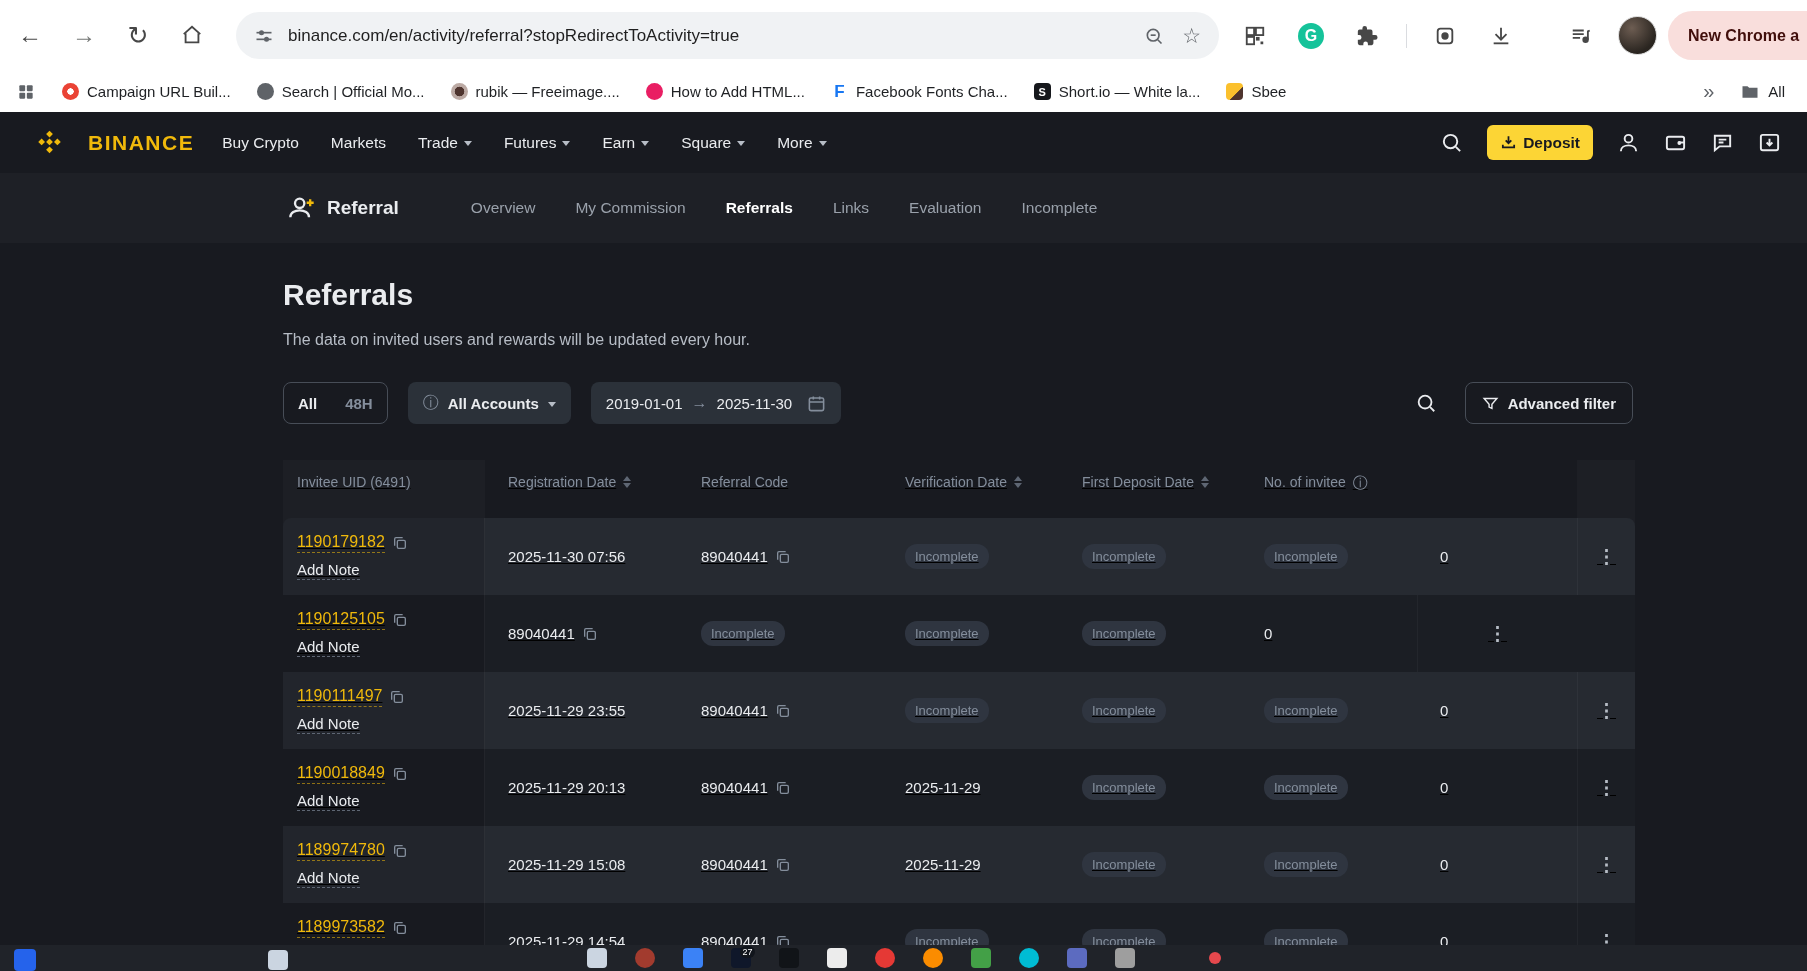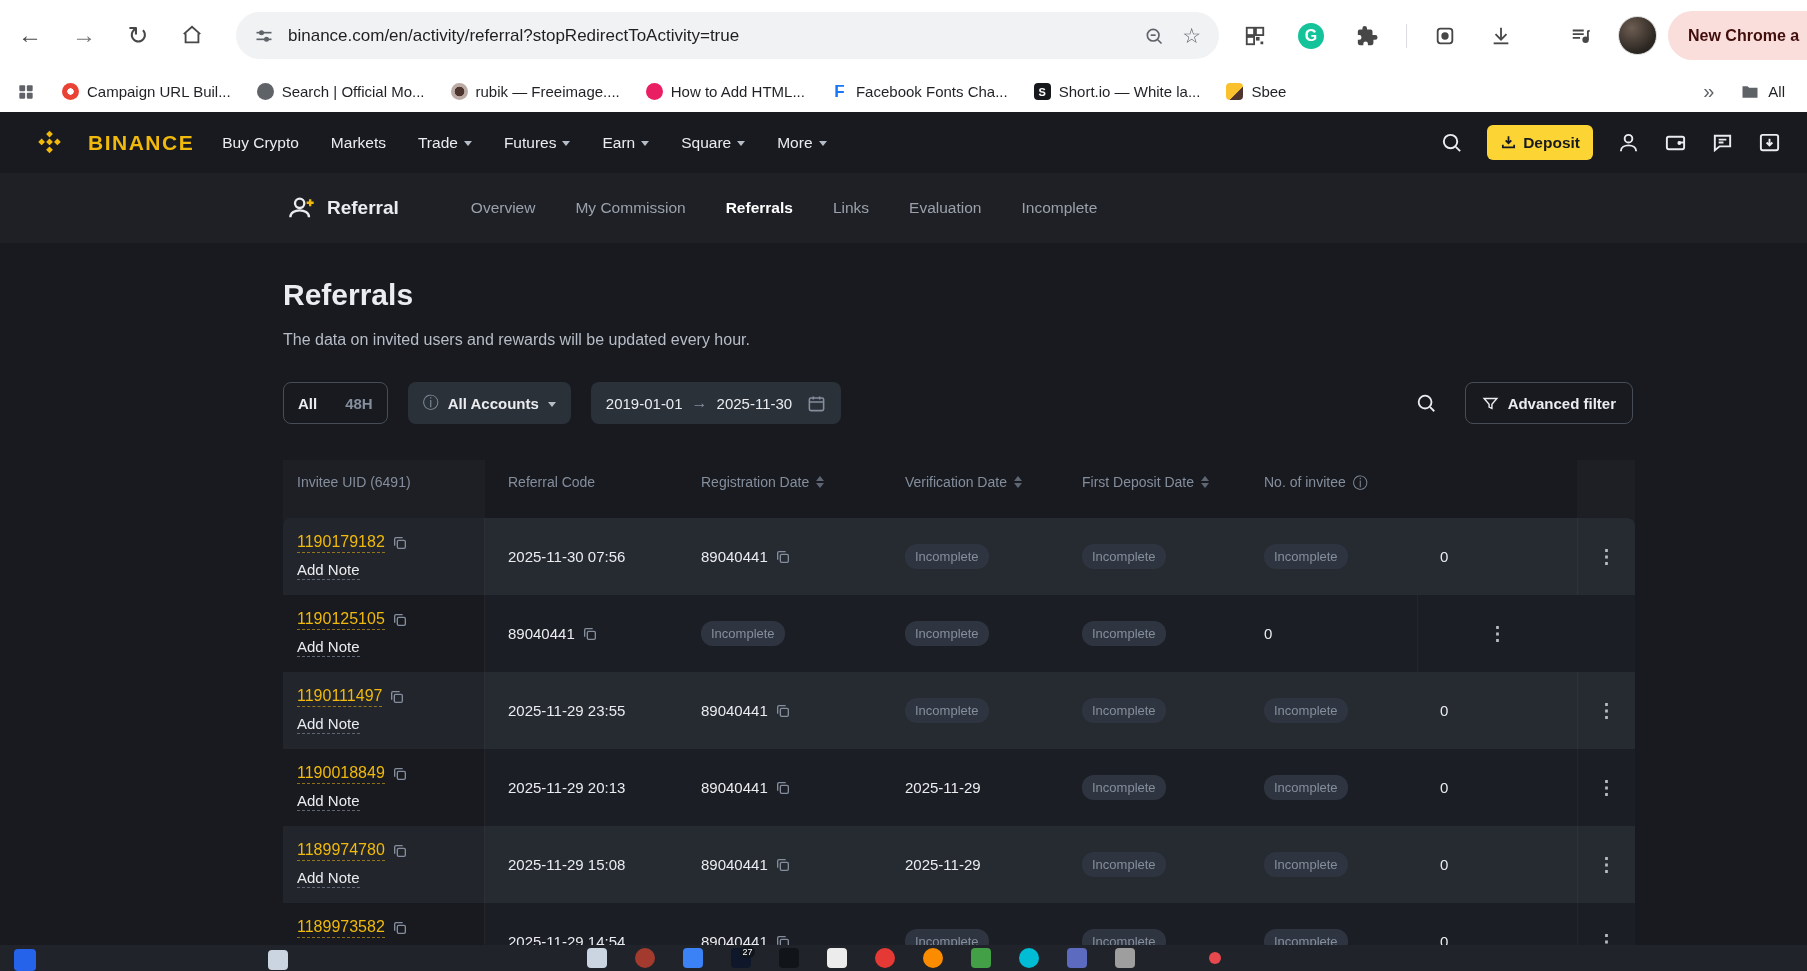--- a/index.html
+++ b/index.html
@@ -112,21 +112,21 @@
     display:flex; align-items:center; gap:9px; padding:0 16px; }
   .adv-btn svg { width:17px; height:17px; color:#eaecef; }
   .adv-btn .lbl { color:#eaecef; font-size:15px; font-weight:bold; white-space:nowrap; }
 
   
   .table { position:absolute; left:283px; top:460px; width:1352px; }
   .col-shade { position:absolute; top:0; bottom:-500px; background:rgba(255,255,255,0.025); }
   .shade-l { left:0; width:202px; }
   .shade-r { left:1294px; width:58px; }
   .thead, .trow { display:grid; grid-template-columns:202px 193px 204px 177px 182px 176px 160px 58px;
-    position:relative; z-index:1; }
+    position:relative; z-index:1;text-decoration:underline; }
   .thead { height:44px; }
   .th { display:flex; align-items:center; padding-left:23px; color:#848e9c; font-size:14px;
     gap:7px; white-space:nowrap; }
   .th.first { padding-left:14px; }
   .sort { display:inline-flex; flex-direction:column; gap:2px; }
   .sort .up { width:0; height:0; border-left:4px solid transparent; border-right:4px solid transparent;
     border-bottom:5px solid #5e6673; }
   .sort .dn { width:0; height:0; border-left:4px solid transparent; border-right:4px solid transparent;
     border-top:5px solid #5e6673; }
   .th .info { color:#848e9c; font-size:15px; line-height:1; }
@@ -418,29 +418,29 @@
   </div>
 
   <div class="table">
     <div class="col-shade shade-l"></div>
     <div class="col-shade shade-r"></div>
 
     <div class="thead">
       <div class="th first">
           <span>Invitee UID (6491)</span>
         </div>
-      <div class="th">
-          <span>Referral Code</span>
-        </div>
       <div class="th clickable">
           <span>Registration Date</span>
           <span class="sort">
             <span class="up"></span>
             <span class="dn"></span>
           </span>
+        </div>
+      <div class="th">
+          <span>Referral Code</span>
         </div>
       <div class="th clickable">
           <span>Verification Date</span>
           <span class="sort">
             <span class="up"></span>
             <span class="dn"></span>
           </span>
         </div>
       <div class="th clickable">
           <span>First Deposit Date</span>

